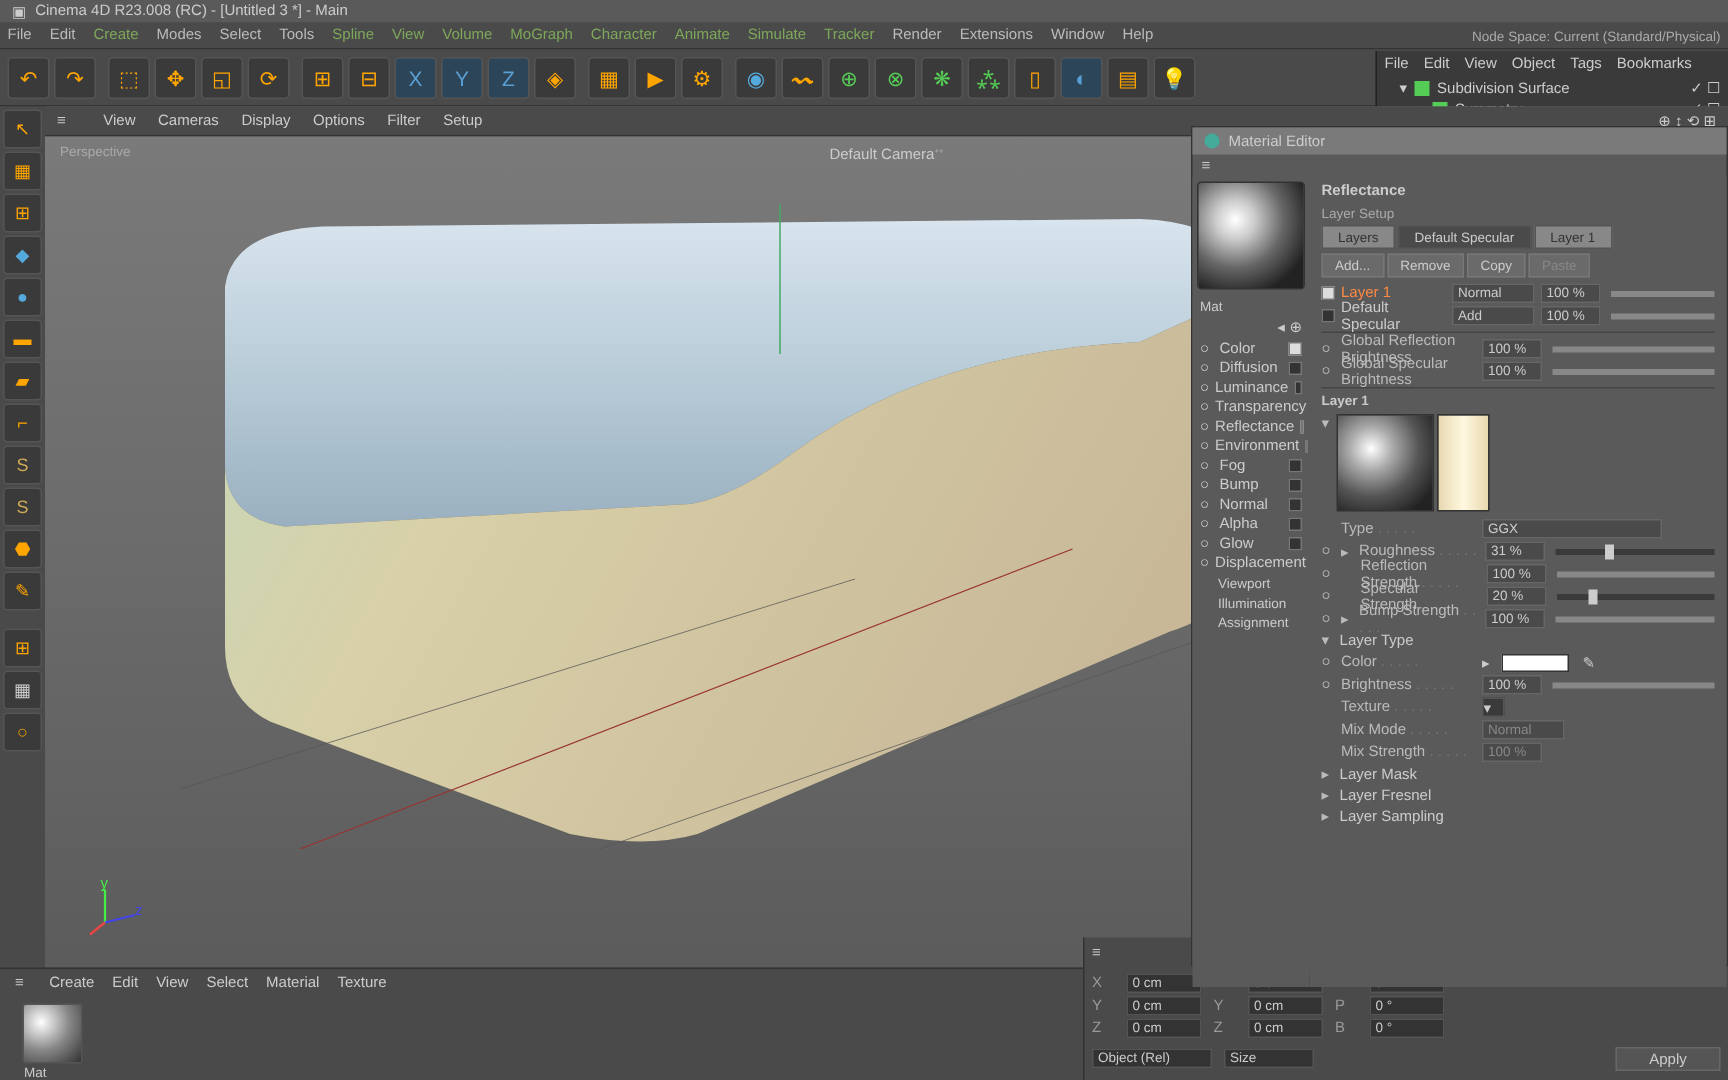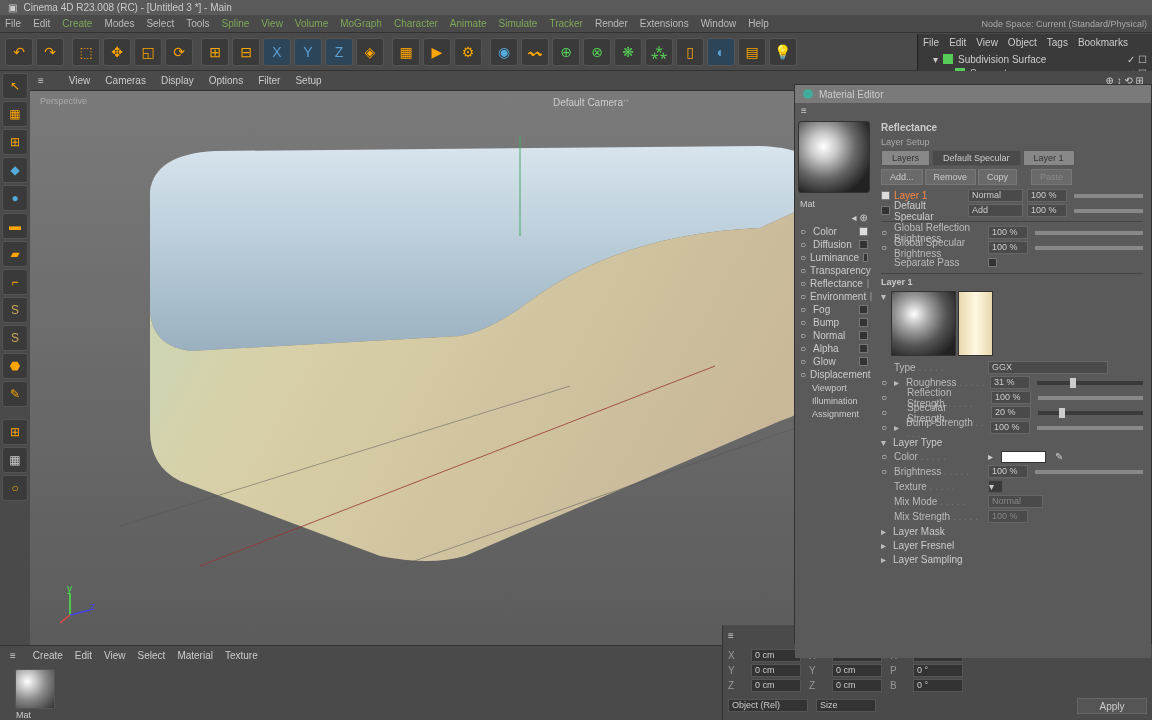--- a/index.html
+++ b/index.html
@@ -67,21 +67,21 @@
     .me-chan.active { color: #ff8844; }
     
     .me-right { flex: 1; background: #5a5a5a; padding: 4px 8px; overflow-y: auto; }
     .me-header { font-weight: bold; font-size: 10px; margin-bottom: 4px; }
     .me-subheader { font-size: 9px; margin: 3px 0; color: #aaa; }
     .me-tabrow { display: flex; gap: 2px; margin-bottom: 3px; }
     .me-tab { padding: 2px 10px; background: #4a4a4a; border: 1px solid #555; font-size: 9px; cursor: pointer; }
     .me-tab.active { background: #888; color: #333; }
     .me-btnrow { display: flex; gap: 2px; margin-bottom: 3px; }
     .me-btn { padding: 2px 8px; background: #6a6a6a; border: 1px solid #777; font-size: 9px; cursor: pointer; }
-    .me-btn.disabled { color: #888; margin-left: 12px; }
+    .me-btn.disabled { color: #888; }
     
     .me-row { display: flex; align-items: center; height: 15px; font-size: 9px; gap: 4px; }
     .me-row-chk { width: 9px; height: 9px; border: 1px solid #777; background: #333; }
     .me-row-chk.on { background: #ddd; }
     .me-row-label { flex: 0 0 90px; color: #bbb; }
     .me-row-label.dots::after { content: " . . . . ."; color: #777; }
     .me-dropdown { width: 55px; height: 13px; background: #4a4a4a; border: 1px solid #666; font-size: 9px; padding: 0 3px; }
     .me-value { width: 40px; height: 13px; background: #4a4a4a; border: 1px solid #666; font-size: 9px; padding: 0 3px; text-align: left; }
     .me-slider { flex: 1; height: 4px; background: #3a3a3a; position: relative; margin-left: 3px; }
     .me-slider-fill { height: 100%; background: #888; }
@@ -511,25 +511,20 @@
           </div>
         </div>
       <div class="me-row">
           <span style="width:9px">○</span>
           <span class="me-row-label">Global Specular Brightness</span>
           <span class="me-value">100 %</span>
           <div class="me-slider">
             <div class="me-slider-fill" style="width:100%"></div>
           </div>
         </div>
-      <div class="me-row">
-          <span style="width:9px"></span>
-          <span class="me-row-label">Separate Pass</span>
-          <span class="me-row-chk"></span>
-        </div>
       <div class="me-hr"></div>
       <div class="me-subheader" style="font-weight:bold;color:#ccc">Layer 1</div>
       <div class="me-layer-preview">
         <span class="me-expand">▾</span>
         <div class="me-lp-sphere"></div>
         <div class="me-lp-rough"></div>
       </div>
       <div class="me-row">
           <span style="width:9px"></span>
           <span class="me-row-label dots">Type</span>

